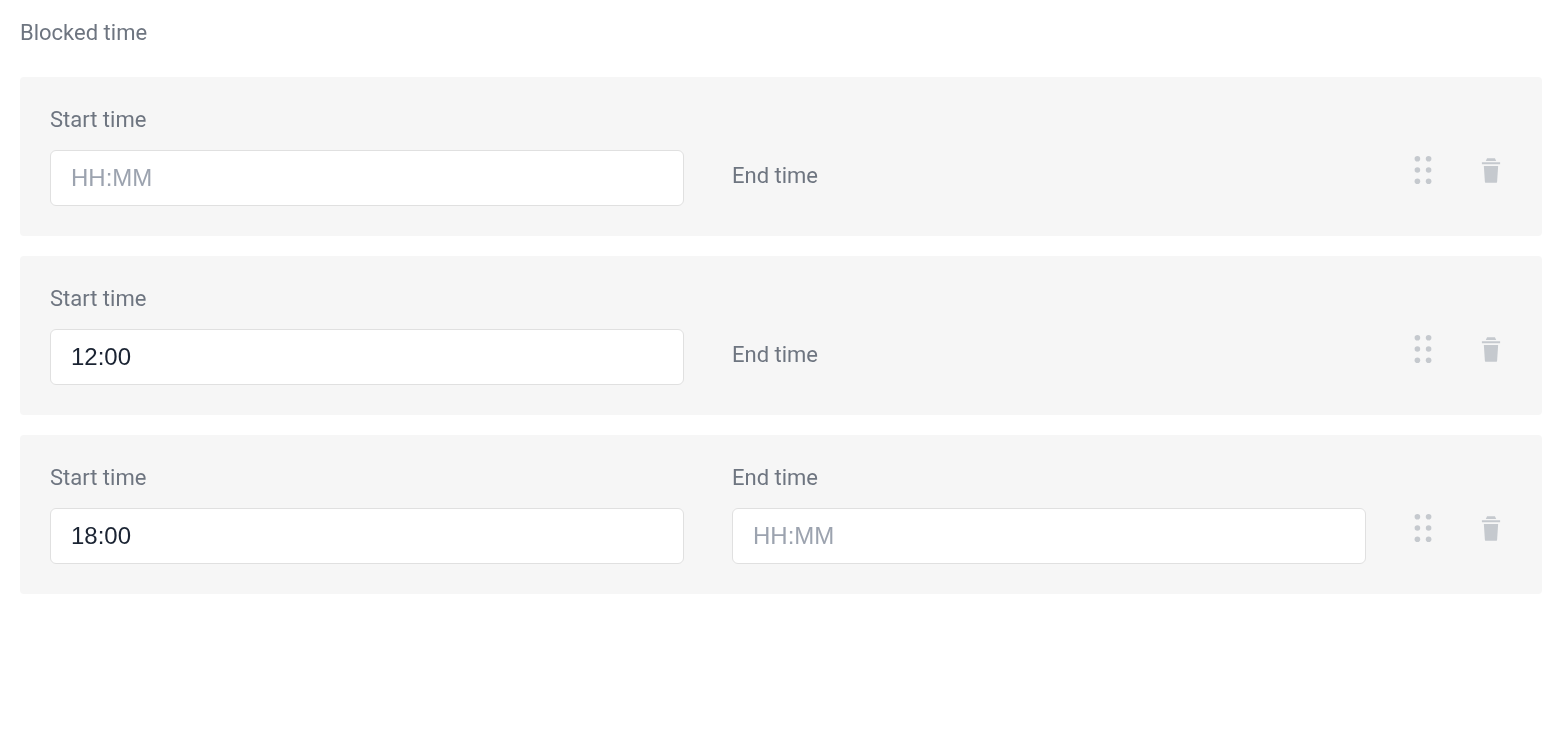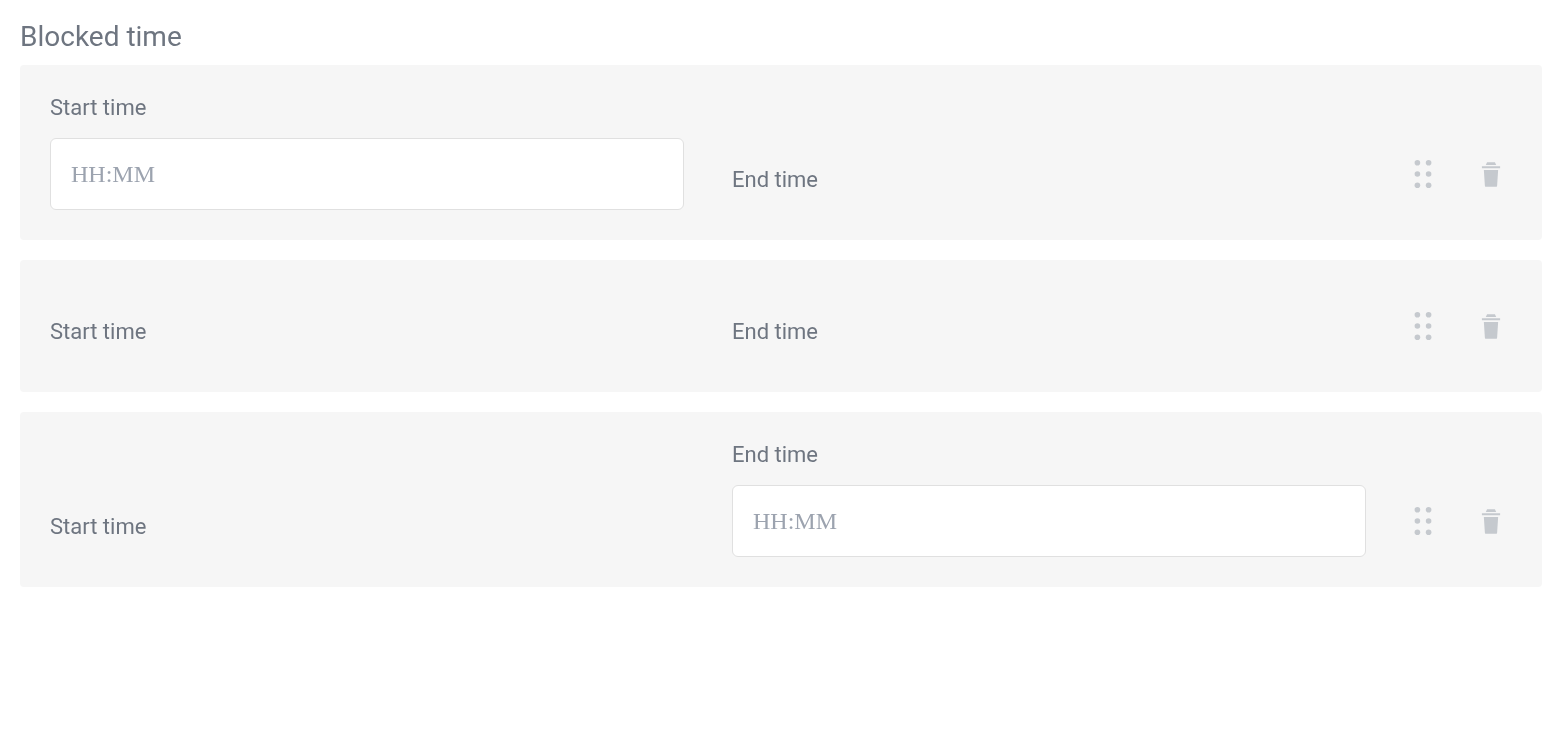--- a/index.html
+++ b/index.html
@@ -7,24 +7,24 @@
       margin: 0;
       padding: 0;
     }
     body {
       font-family: -apple-system, BlinkMacSystemFont, "Segoe UI", Roboto, Helvetica, Arial, sans-serif;
       background: #ffffff;
       padding: 20px;
       width: 1562px;
     }
     .section-title {
-      font-size: 28px;
+      font-size: 22px;
       font-weight: 400;
       color: #6e7580;
-      margin-bottom: 12px;
+      margin-bottom: 32px;
     }
     .time-row {
       background: #f6f6f6;
       border-radius: 4px;
       padding: 30px;
       margin-bottom: 20px;
       display: flex;
       align-items: flex-end;
       gap: 48px;
     }
@@ -34,24 +34,24 @@
       flex-direction: column;
     }
     .field-label {
       font-size: 22px;
       font-weight: 400;
       color: #6e7580;
       margin-bottom: 18px;
     }
     .time-input {
       width: 100%;
-      height: 72px;
+      height: 56px;
       padding: 0 20px;
       font-size: 24px;
-      font-family: Liberation Serif, serif;
+      font-family: Liberation Sans, sans-serif;
       color: #1a2332;
       background: #ffffff;
       border: 1px solid #e0e0e0;
       border-radius: 6px;
       outline: none;
     }
     .time-input::placeholder {
       color: #9ca3af;
     }
     .row-actions {
@@ -109,20 +109,21 @@
         <svg viewBox="0 0 16 20" fill="currentColor">
             <path d="M1 4h14v1.5H1V4zm4-3h6l1 2H4l1-2zM2.5 7h11l-.8 12a1 1 0 0 1-1 .9H4.3a1 1 0 0 1-1-.9L2.5 7z"></path>
           </svg>
       </button>
     </div>
   </div>
 
   <div class="time-row">
     <div class="time-field">
       <label class="field-label">Start time</label>
+      <input type="text" class="time-input" placeholder="HH:MM" value="12:00" style="">
     </div>
     <div class="time-field">
       <label class="field-label">End time</label>
     </div>
     <div class="row-actions">
       <button class="icon-button drag-handle">
         <svg viewBox="0 0 12 20" fill="currentColor">
             <circle cx="2" cy="2" r="2"></circle>
             <circle cx="10" cy="2" r="2"></circle>
             <circle cx="2" cy="10" r="2"></circle>
@@ -135,20 +136,21 @@
         <svg viewBox="0 0 16 20" fill="currentColor">
             <path d="M1 4h14v1.5H1V4zm4-3h6l1 2H4l1-2zM2.5 7h11l-.8 12a1 1 0 0 1-1 .9H4.3a1 1 0 0 1-1-.9L2.5 7z"></path>
           </svg>
       </button>
     </div>
   </div>
 
   <div class="time-row">
     <div class="time-field">
       <label class="field-label">Start time</label>
+      <input type="text" class="time-input" placeholder="HH:MM" value="18:00" style="">
     </div>
     <div class="time-field">
       <label class="field-label">End time</label>
       <input type="text" class="time-input" placeholder="HH:MM" style="">
     </div>
     <div class="row-actions">
       <button class="icon-button drag-handle">
         <svg viewBox="0 0 12 20" fill="currentColor">
             <circle cx="2" cy="2" r="2"></circle>
             <circle cx="10" cy="2" r="2"></circle>

